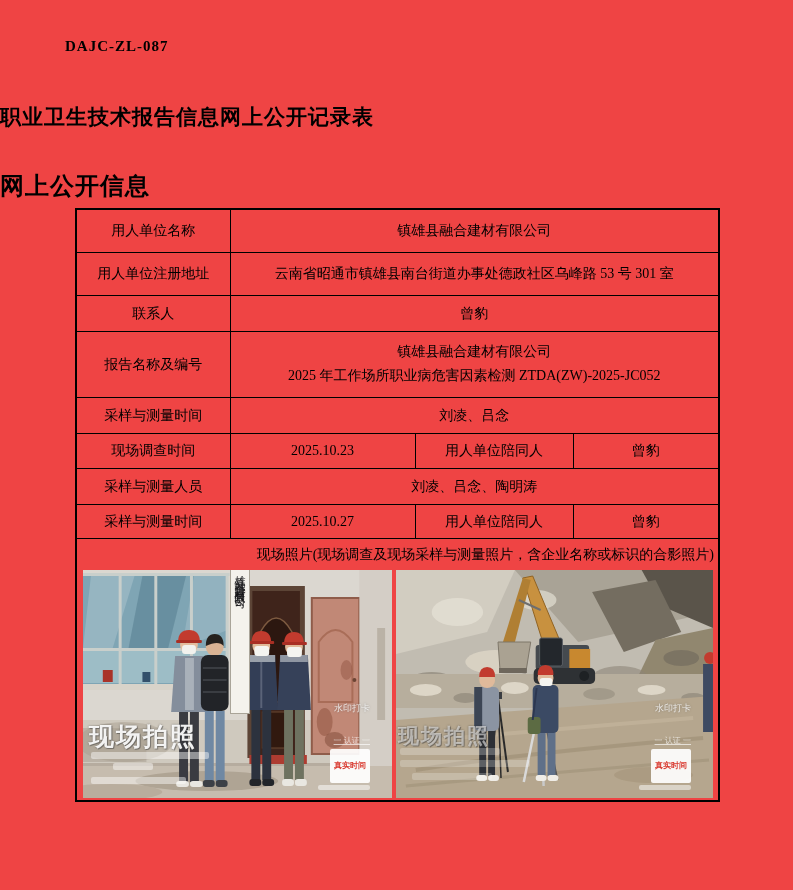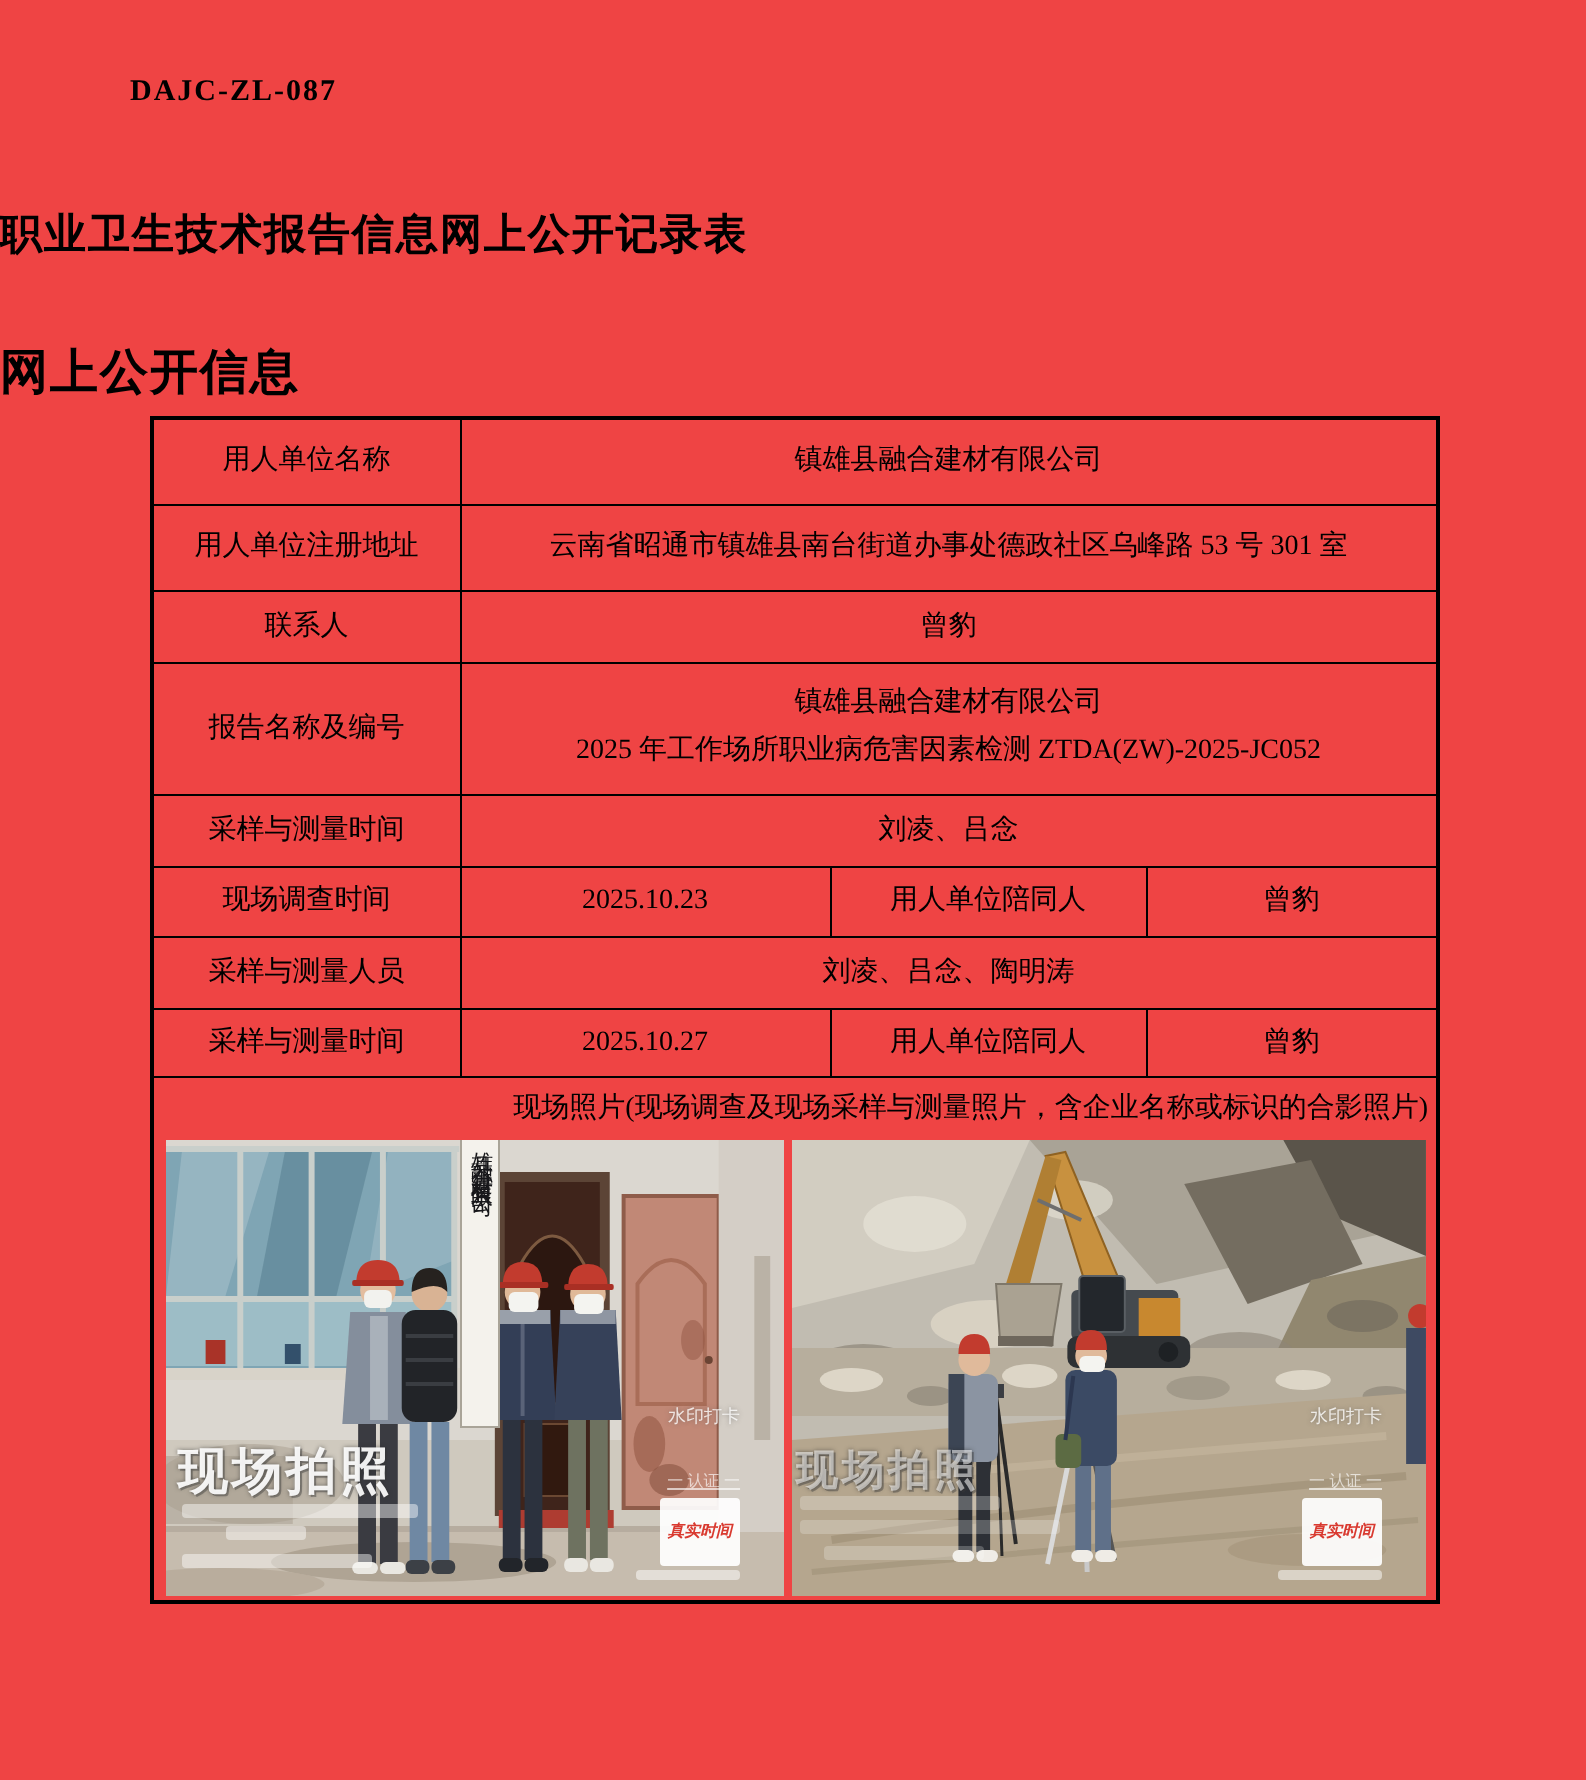--- a/index.html
+++ b/index.html
@@ -61,21 +61,21 @@
   .photo.right .wm-main { left:2px;  top:150px; font-size:21px; color:rgba(255,255,255,0.55); }
   .wm-bar { position:absolute; height:7px; background:rgba(255,255,255,0.45); border-radius:2px; }
   .wm-stack {
     position:absolute; right:22px; bottom:8px; text-align:right;
     font-family:"Liberation Sans","DejaVu Sans",sans-serif;
   }
   .wm-app  { font-size:9px; color:rgba(255,255,255,0.8); text-shadow:0 0 2px rgba(80,80,80,.5); }
   .wm-cert { font-size:8px; color:rgba(255,255,255,0.65); margin-top:19px;text-decoration:underline; }
   .wm-badge {
     display:inline-block; margin-top:2px; padding:11px 4px; background:rgba(255,255,255,0.92);
-    border-radius:2px; font-size:8px; font-weight:bold; color:#d93a30;font-style:italic;
+    border-radius:2px; font-size:8px; font-weight:bold; color:#d93a30;
   }
   .wm-time { margin-top:2px; height:5px; width:52px; margin-left:auto;
     background:rgba(255,255,255,0.5); border-radius:2px; }
 </style>
 </head>
 <body>
 
 <div class="page">
 
   <div class="doc-code">DAJC-ZL-087</div>

